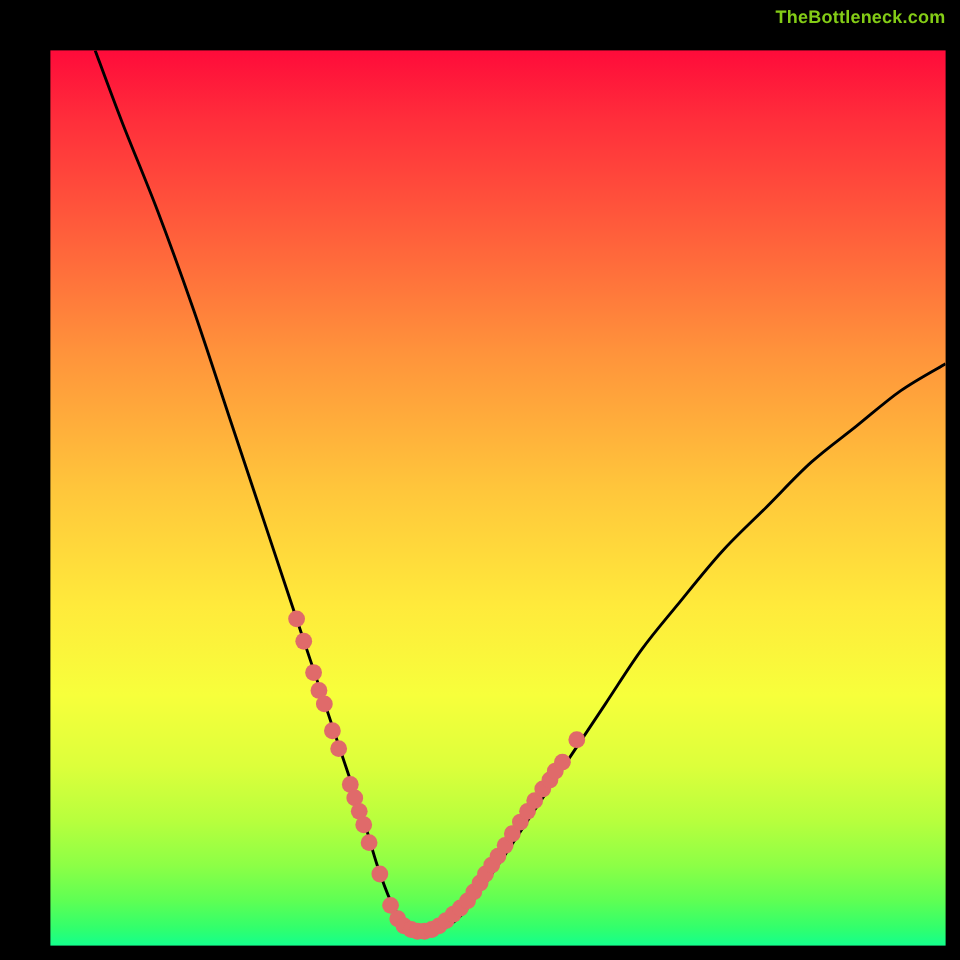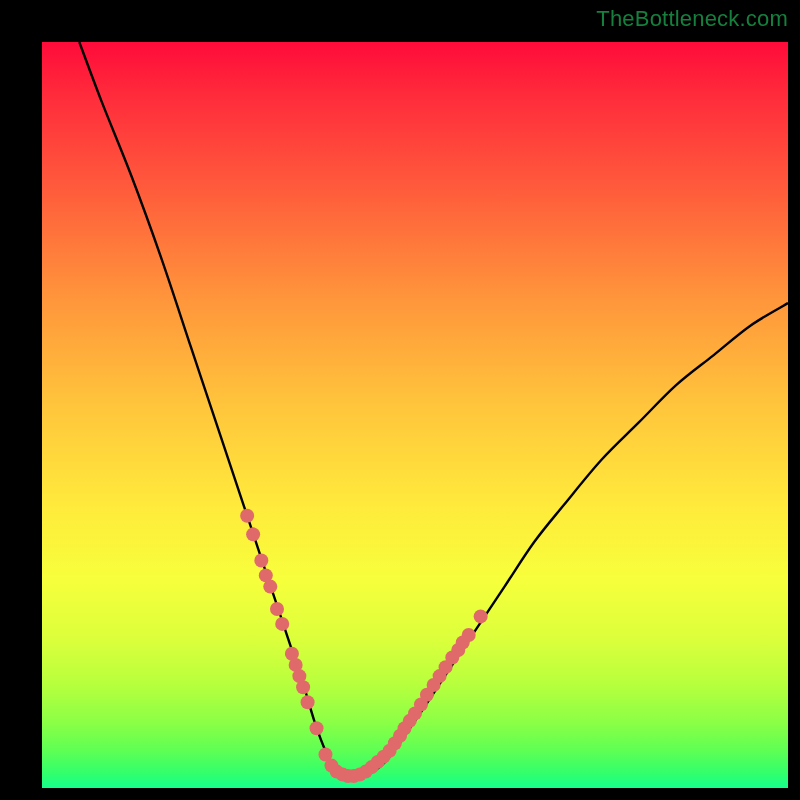--- a/index.html
+++ b/index.html
@@ -38,23 +38,23 @@
       #8dff46 91%,
       #5eff54 95%,
       #32ff6c 98%,
       #14ff8c 100%
     );
   }
   .watermark {
     position: absolute;
     top: 6px;
     right: 12px;
-    color: #15803d;
-    font-size: 22px;
-    font-weight: 400;
+    color: #84cc16;
+    font-size: 15px;
+    font-weight: 700;
     letter-spacing: 0.2px;
   }
   svg.curve {
     position: absolute;
     left: 0;
     top: 0;
   }
 </style>
 </head>
 <body>

